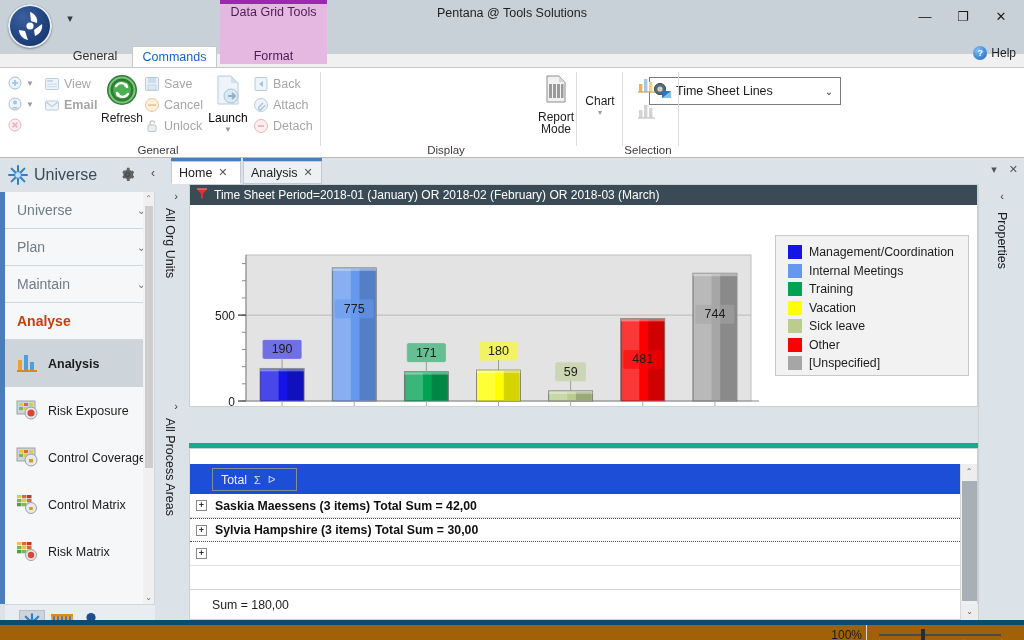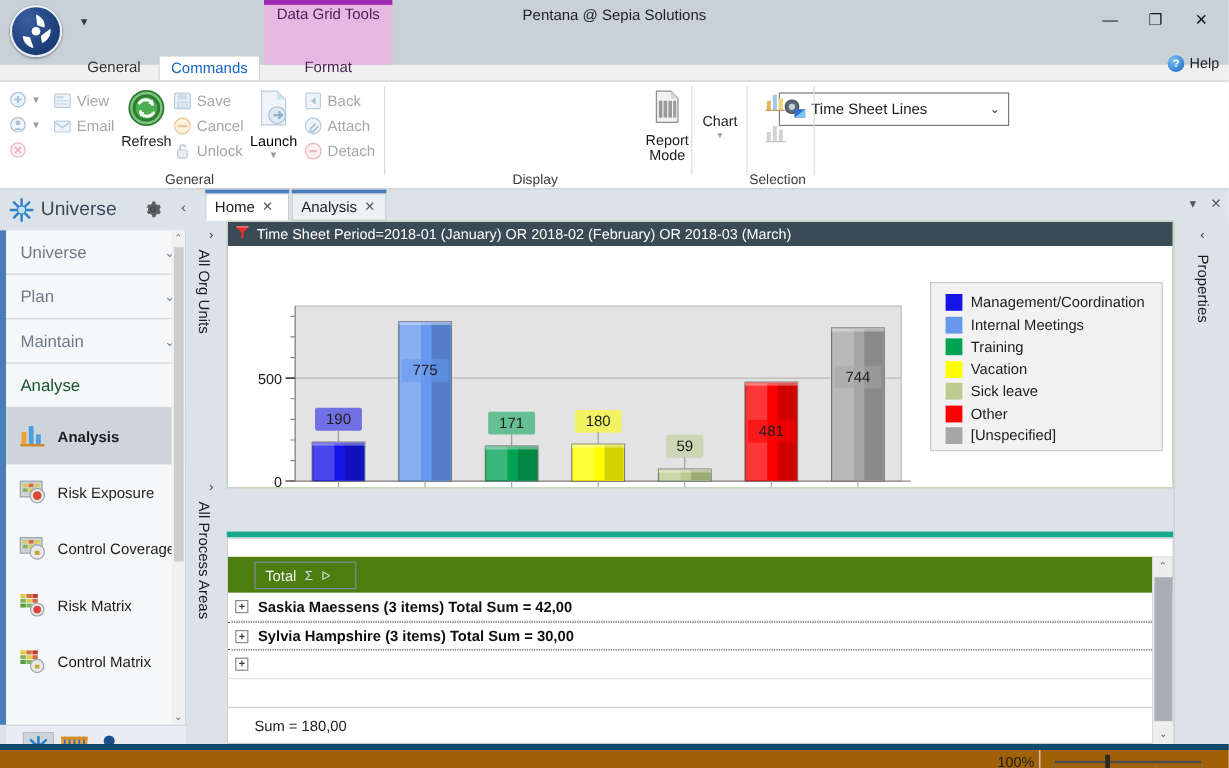--- a/index.html
+++ b/index.html
@@ -20,21 +20,21 @@
             background:radial-gradient(circle at 34% 30%, #3a5f9e 0%, #1d3f7a 60%, #16306b 100%);
             box-shadow:inset 0 0 0 2px #e9eef3, 0 1px 2px rgba(0,0,0,.35); }
   .app-orb svg{ position:absolute; left:0; top:0; }
   .orb-caret{ position:absolute; left:62px; top:12px; width:16px; height:14px; color:#2b3b4a; font-size:11px; text-align:center;}
   .win-title{ position:absolute; left:0; top:6px; width:1024px; text-align:center; font-size:12.5px; color:#1f1f1f; }
   .win-btns{ position:absolute; right:4px; top:2px; height:30px; display:flex; }
   .win-btn{ width:38px; height:28px; display:flex; align-items:center; justify-content:center;
             color:#1b1b1b; font-size:13px; cursor:default; }
 
   
-  .ctx-tab{ position:absolute; left:220px; top:0px; width:107px; height:54px; background:#e5b8e2; }
+  .ctx-tab{ position:absolute; left:220px; top:0px; width:107px; height:64px; background:#e5b8e2; }
   .ctx-tab .bar{ position:absolute; left:0; top:0; width:107px; height:4px; background:#9c27b0; }
   .ctx-tab .label{ position:absolute; left:0; top:5px; width:107px; text-align:center; font-size:12.5px; color:#4a1d52; }
 
   
   .rb-tabs{ position:absolute; left:0; top:46px; height:22px; }
   .rb-tab{ position:absolute; top:0; height:22px; line-height:21px; text-align:center; font-size:12.5px; color:#303030; }
   .rb-tab.general{ left:64px; width:62px; }
   .rb-tab.commands{ left:132px; width:85px; background:#fff; color:#1565c0;
                     border:1px solid #c8c8c8; border-bottom:none; border-radius:2px 2px 0 0; line-height:20px; }
   .rb-tab.format{ left:220px; width:107px; color:#4a1d52; }
@@ -75,21 +75,21 @@
   .nav-head .txt{ font-size:16px; color:#3b4a5a; margin-left:5px; }
   .nav-head .gear{ position:absolute; right:28px; top:9px; width:15px; height:15px; color:#4a4a4a; }
   .nav-head .coll{ position:absolute; right:8px; top:8px; font-size:12px; color:#4a4a4a; }
 
   .nav-accentbar{ position:absolute; left:0; top:34px; width:5px; height:412px; background:#4a7ebb; }
   .nav-list{ position:absolute; left:5px; top:34px; width:150px; height:412px; background:#f6f7f8;
              border-right:1px solid #cfd6dc; overflow:hidden; }
   .nav-sec{ height:37px; display:flex; align-items:center; padding:0 8px 0 12px;
             border-bottom:1px solid #cfd6dc; font-size:14px; color:#6f7b88; }
   .nav-sec .cv{ margin-left:auto; font-size:11px; color:#6f7b88; }
-  .nav-sec.active{ color:#14532d; font-weight:normal; }
+  .nav-sec.active{ color:#c2410c; font-weight:bold; }
   .nav-item{ height:47px; display:flex; align-items:center; padding-left:10px; gap:9px;
              font-size:12.5px; color:#1c1c1c; }
   .nav-item.sel{ background:#cdd4da; font-weight:bold; }
   .nav-scroll{ position:absolute; right:0; top:0; width:11px; height:412px; background:#f0f0f0; }
   .nav-scroll .up,.nav-scroll .dn{ height:13px; text-align:center; font-size:8px; color:#707070; line-height:13px;}
   .nav-scroll .thumb{ position:absolute; left:2px; top:14px; width:8px; height:262px; background:#cdcdcd; }
 
   .nav-foot{ position:absolute; left:5px; top:446px; width:150px; height:36px; background:#e9edf1;
              border-top:1px solid #cfd6dc; display:flex; align-items:center; gap:4px; padding-left:14px; }
   .nav-foot .fi{ width:26px; height:26px; position:relative; }
@@ -127,21 +127,21 @@
   .lrow{ display:flex; align-items:center; gap:7px; height:18.5px; font-size:12.3px; color:#1c1c1c; }
   .lsw{ width:14px; height:14px; flex:none; }
 
   
   .splitter{ position:absolute; left:26px; top:249px; width:789px; height:4px; background:#dbe2e8; }
 
   
   .gridcard{ position:absolute; left:26px; top:290px; width:789px; height:172px; background:#fff;
              border:1px solid #c9d0d6; }
   .gridtop-accent{ position:absolute; left:26px; top:285px; width:789px; height:5px; background:#17a98c; }
-  .grid-hdr{ position:absolute; left:0; top:15px; width:787px; height:30px; background:#4d7c0f; }
+  .grid-hdr{ position:absolute; left:0; top:15px; width:787px; height:30px; background:#1d4ed8; }
   .totalchip{ position:absolute; left:22px; top:4px; width:85px; height:23px; border:1px solid #7d8f99;
               display:flex; align-items:center; gap:7px; padding-left:8px; color:#eef3f6; font-size:12.3px; }
   .totalchip .sig{ font-size:11px; color:#d7e2e8; }
   .totalchip .fil{ font-size:10px; color:#d7e2e8; }
 
   .grid-body{ position:absolute; left:0; top:45px; width:770px; height:75px; background:#fff; }
   .grow{ height:24px; display:flex; align-items:center; gap:8px; padding-left:6px;
          border-bottom:1px solid #e2e2e2; font-size:12.3px; font-weight:bold; color:#0f0f0f; }
   .grow.focus{ border:1px dotted #555; border-left:none; border-right:none; }
   .expander{ width:11px; height:11px; border:1px solid #8a8a8a; background:#fff; color:#333;
@@ -180,21 +180,21 @@
       <svg width="44" height="44" viewBox="0 0 44 44">
         <g fill="#ffffff">
           <path d="M22 8 c5 2 8 6 7 11 l-6 -2 z"></path>
           <path d="M34 20 c1 5 -2 10 -7 12 l-1 -6 z"></path>
           <path d="M20 36 c-5 -1 -9 -5 -9 -10 l6 1 z"></path>
           <circle cx="22" cy="22" r="3.6"></circle>
         </g>
       </svg>
     </div>
     <div class="orb-caret">▾</div>
-    <div class="win-title">Pentana @ Sepia Solutions</div>
+    <div class="win-title">Pentana @ Tools Solutions</div>
     <div class="win-btns">
       <div class="win-btn">—</div>
       <div class="win-btn">❐</div>
       <div class="win-btn close">✕</div>
     </div>
 
     <div class="ctx-tab">
       <div class="bar"></div>
       <div class="label">Data Grid Tools</div>
     </div>
@@ -247,21 +247,21 @@
         <span class="ic">
           <svg width="16" height="16" viewBox="0 0 16 16">
               <rect x="1.5" y="2.5" width="13" height="11" rx="1" fill="#eef4fa" stroke="#b9cddd"></rect>
               <rect x="3" y="4" width="6" height="2" fill="#c7d9e8"></rect>
               <rect x="3" y="7.5" width="10" height="1.3" fill="#cfdeea"></rect>
               <rect x="3" y="10" width="10" height="1.3" fill="#cfdeea"></rect>
             </svg>
         </span>
         <span>View</span>
       </div>
-      <div class="cmd" style="left:44px;top:29px;">
+      <div class="cmd" style="left:44px;top:29px;font-weight:bold;">
         <span class="ic">
           <svg width="16" height="16" viewBox="0 0 16 16">
               <rect x="1.5" y="4" width="13" height="9" rx="1.4" fill="#eef4fa" stroke="#b9cddd"></rect>
               <path d="M2 5l6 4.4L14 5" fill="none" stroke="#b9cddd" stroke-width="1.3"></path>
             </svg>
         </span>
         <span>Email</span>
       </div>
 
       <div class="bigcmd" style="left:94px;top:5px;">
@@ -511,44 +511,44 @@
                 <rect x="7" y="3" width="4.5" height="3.3" fill="#d76a3a"></rect>
                 <rect x="12" y="3" width="4.5" height="3.3" fill="#c0392b"></rect>
                 <rect x="2" y="7" width="4.5" height="3.3" fill="#7fb45c"></rect>
                 <rect x="7" y="7" width="4.5" height="3.3" fill="#e0c94f"></rect>
                 <rect x="12" y="7" width="4.5" height="3.3" fill="#d76a3a"></rect>
                 <rect x="2" y="11" width="4.5" height="3.3" fill="#4f9e3f"></rect>
                 <rect x="7" y="11" width="4.5" height="3.3" fill="#7fb45c"></rect>
                 <rect x="12" y="11" width="4.5" height="3.3" fill="#e0c94f"></rect>
               </g>
               <circle cx="16" cy="16" r="5.5" fill="#e6e8ea" stroke="#9aa3aa"></circle>
-              <circle cx="16" cy="16" r="3.2" fill="#d8463a"></circle>
-            </svg>
-        </span>
-        <span>Risk Matrix</span>
+              <rect x="14.2" y="15" width="3.6" height="3" fill="#c9a227"></rect>
+            </svg>
+        </span>
+        <span>Control Matrix</span>
       </div>
       <div class="nav-item">
         <span>
           <svg width="24" height="22" viewBox="0 0 24 22">
               <g>
                 <rect x="2" y="3" width="4.5" height="3.3" fill="#e0c94f"></rect>
                 <rect x="7" y="3" width="4.5" height="3.3" fill="#d76a3a"></rect>
                 <rect x="12" y="3" width="4.5" height="3.3" fill="#c0392b"></rect>
                 <rect x="2" y="7" width="4.5" height="3.3" fill="#7fb45c"></rect>
                 <rect x="7" y="7" width="4.5" height="3.3" fill="#e0c94f"></rect>
                 <rect x="12" y="7" width="4.5" height="3.3" fill="#d76a3a"></rect>
                 <rect x="2" y="11" width="4.5" height="3.3" fill="#4f9e3f"></rect>
                 <rect x="7" y="11" width="4.5" height="3.3" fill="#7fb45c"></rect>
                 <rect x="12" y="11" width="4.5" height="3.3" fill="#e0c94f"></rect>
               </g>
               <circle cx="16" cy="16" r="5.5" fill="#e6e8ea" stroke="#9aa3aa"></circle>
-              <rect x="14.2" y="15" width="3.6" height="3" fill="#c9a227"></rect>
-            </svg>
-        </span>
-        <span>Control Matrix</span>
+              <circle cx="16" cy="16" r="3.2" fill="#d8463a"></circle>
+            </svg>
+        </span>
+        <span>Risk Matrix</span>
       </div>
 
       <div class="nav-scroll">
         <div class="up">⌃</div>
         <div class="thumb"></div>
         <div class="dn" style="position:absolute;bottom:0;left:0;width:11px;">⌄</div>
       </div>
     </div>
 
     <div class="nav-grip">

